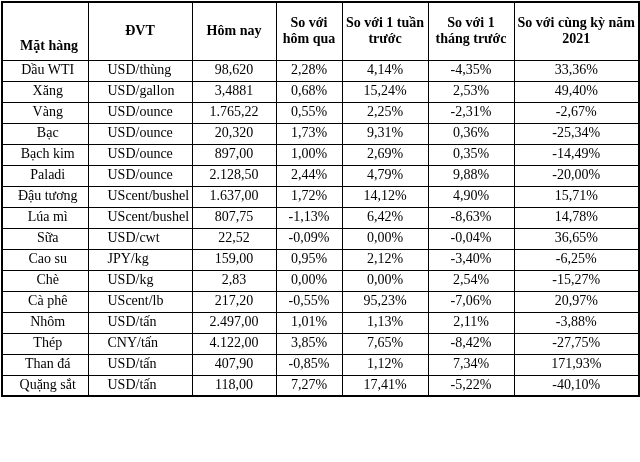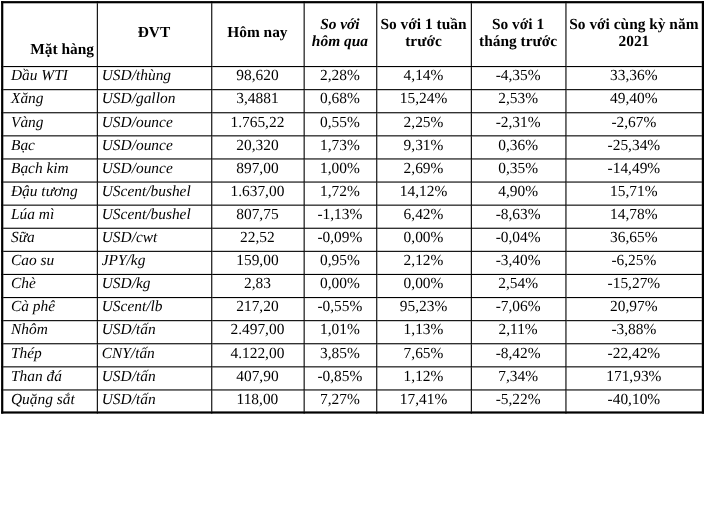--- a/index.html
+++ b/index.html
@@ -46,31 +46,31 @@
 
   .price-table thead tr { height: 58px; }
   .price-table thead th {
     font-weight: bold;
     text-align: center;
     vertical-align: middle;
     white-space: normal;
     font-size: 14px;
   }
   .price-table thead th.h0 {
-    text-align: right;
+    text-align: left;
     vertical-align: bottom;
     padding-left: 17px;
     padding-bottom: 5px;
   }
-  .price-table thead th.h3 { padding: 0 6px; font-style: italic; }
+  .price-table thead th.h3 { padding: 0 6px; }
 
   .price-table tbody tr { height: 21px; }
   .price-table tbody td { vertical-align: middle; }
-  .price-table tbody td.col0 { text-align: left; padding-left: 7px; font-style: italic; }
-  .price-table tbody td.col1 { text-align: left; padding-left: 4px; font-style: italic; }
+  .price-table tbody td.col0 { text-align: center; padding-left: 7px; }
+  .price-table tbody td.col1 { text-align: left; padding-left: 19px; }
   .price-table tbody td.col2,
   .price-table tbody td.col3,
   .price-table tbody td.col4,
   .price-table tbody td.col5,
   .price-table tbody td.col6 { text-align: center; }
 </style>
 </head>
 <body>
 
 <div class="page">
@@ -135,20 +135,29 @@
         <tr>
           <td class="col0">Bạch kim</td>
           <td class="col1">USD/ounce</td>
           <td class="col2">897,00</td>
           <td class="col3">1,00%</td>
           <td class="col4">2,69%</td>
           <td class="col5">0,35%</td>
           <td class="col6">-14,49%</td>
         </tr>
         <tr>
+          <td class="col0">Paladi</td>
+          <td class="col1">USD/ounce</td>
+          <td class="col2">2.128,50</td>
+          <td class="col3">2,44%</td>
+          <td class="col4">4,79%</td>
+          <td class="col5">9,88%</td>
+          <td class="col6">-20,00%</td>
+        </tr>
+        <tr>
           <td class="col0">Đậu tương</td>
           <td class="col1">UScent/bushel</td>
           <td class="col2">1.637,00</td>
           <td class="col3">1,72%</td>
           <td class="col4">14,12%</td>
           <td class="col5">4,90%</td>
           <td class="col6">15,71%</td>
         </tr>
         <tr>
           <td class="col0">Lúa mì</td>
@@ -204,21 +213,21 @@
           <td class="col5">2,11%</td>
           <td class="col6">-3,88%</td>
         </tr>
         <tr>
           <td class="col0">Thép</td>
           <td class="col1">CNY/tấn</td>
           <td class="col2">4.122,00</td>
           <td class="col3">3,85%</td>
           <td class="col4">7,65%</td>
           <td class="col5">-8,42%</td>
-          <td class="col6">-22,42%</td>
+          <td class="col6">-27,75%</td>
         </tr>
         <tr>
           <td class="col0">Than đá</td>
           <td class="col1">USD/tấn</td>
           <td class="col2">407,90</td>
           <td class="col3">-0,85%</td>
           <td class="col4">1,12%</td>
           <td class="col5">7,34%</td>
           <td class="col6">171,93%</td>
         </tr>

